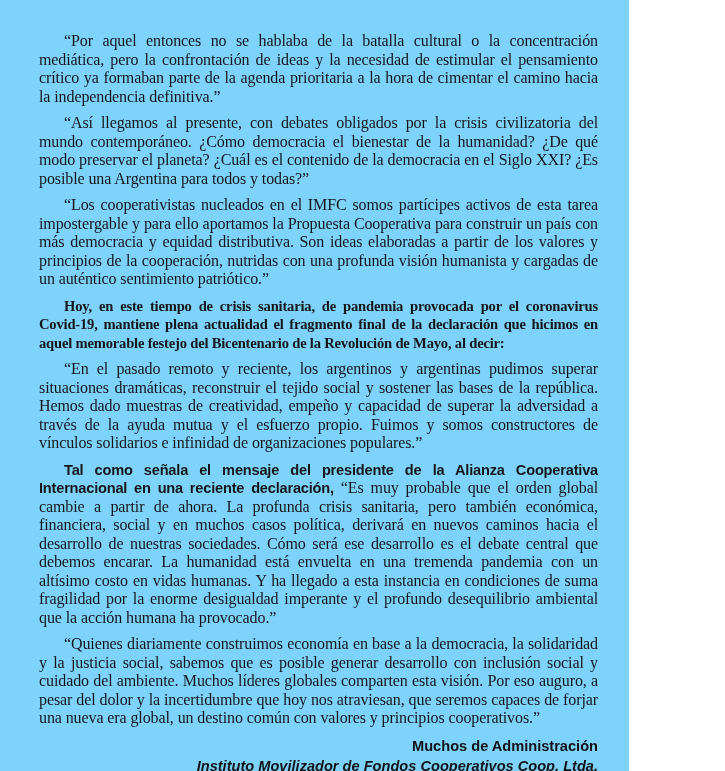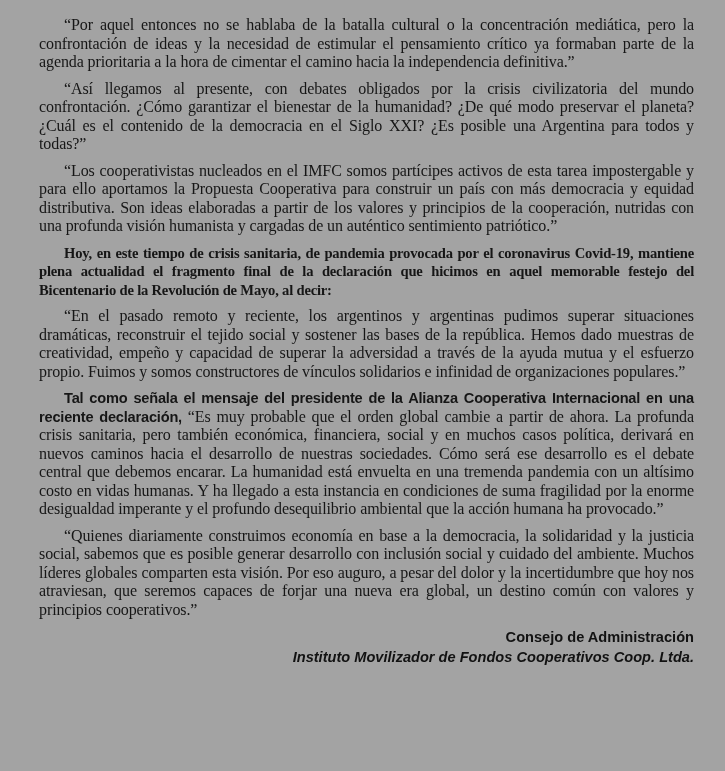--- a/index.html
+++ b/index.html
@@ -2,26 +2,26 @@
 <html><head>
 <meta charset="utf-8">
 <style>
   html, body {
     margin: 0;
     padding: 0;
     background: #ffffff;
   }
   .page {
     position: relative;
-    width: 725px;
+    width: 629px;
     height: 771px;
-    background: #a3a3a3;
+    background: #7dd3fc;
     overflow: hidden;
     box-sizing: border-box;
-    padding: 16px 31px 0 39px;
+    padding: 32px 31px 0 39px;
     color: #161616;
   }
   .para {
     margin: 0 0 8px 0;
     text-align: justify;
     text-indent: 25px;
     font-family: "Liberation Serif", "DejaVu Serif", serif;
     font-size: 16px;
     line-height: 18.5px;
     letter-spacing: -0.1px;
@@ -52,30 +52,30 @@
     font-style: italic;
   }
 </style>
 </head>
 <body>
 
 <div class="page">
 
   <p class="para">“Por aquel entonces no se hablaba de la batalla cultural o la concentración mediática, pero la confrontación de ideas y la necesidad de estimular el pensamiento crítico ya formaban parte de la agenda prioritaria a la hora de cimentar el camino hacia la independencia definitiva.”</p>
 
-  <p class="para">“Así llegamos al presente, con debates obligados por la crisis civilizatoria del mundo confrontación. ¿Cómo garantizar el bienestar de la humanidad? ¿De qué modo preservar el planeta? ¿Cuál es el contenido de la democracia en el Siglo XXI? ¿Es posible una Argentina para todos y todas?”</p>
+  <p class="para">“Así llegamos al presente, con debates obligados por la crisis civilizatoria del mundo contemporáneo. ¿Cómo democracia el bienestar de la humanidad? ¿De qué modo preservar el planeta? ¿Cuál es el contenido de la democracia en el Siglo XXI? ¿Es posible una Argentina para todos y todas?”</p>
 
   <p class="para">“Los cooperativistas nucleados en el IMFC somos partícipes activos de esta tarea impostergable y para ello aportamos la Propuesta Cooperativa para construir un país con más democracia y equidad distributiva. Son ideas elaboradas a partir de los valores y principios de la cooperación, nutridas con una profunda visión humanista y cargadas de un auténtico sentimiento patriótico.”</p>
 
   <p class="para sans">Hoy, en este tiempo de crisis sanitaria, de pandemia provocada por el coronavirus Covid-19, mantiene plena actualidad el fragmento final de la declaración que hicimos en aquel memorable festejo del Bicentenario de la Revolución de Mayo, al decir:</p>
 
   <p class="para">“En el pasado remoto y reciente, los argentinos y argentinas pudimos superar situaciones dramáticas, reconstruir el tejido social y sostener las bases de la república. Hemos dado muestras de creatividad, empeño y capacidad de superar la adversidad a través de la ayuda mutua y el esfuerzo propio. Fuimos y somos constructores de vínculos solidarios e infinidad de organizaciones populares.”</p>
 
   <p class="para"><span class="sans-inline">Tal como señala el mensaje del presidente de la Alianza Cooperativa Internacional en una reciente declaración, </span><span>“Es muy probable que el orden global cambie a partir de ahora. La profunda crisis sanitaria, pero también económica, financiera, social y en muchos casos política, derivará en nuevos caminos hacia el desarrollo de nuestras sociedades. Cómo será ese desarrollo es el debate central que debemos encarar. La humanidad está envuelta en una tremenda pandemia con un altísimo costo en vidas humanas. Y ha llegado a esta instancia en condiciones de suma fragilidad por la enorme desigualdad imperante y el profundo desequilibrio ambiental que la acción humana ha provocado.”</span></p>
 
   <p class="para">“Quienes diariamente construimos economía en base a la democracia, la solidaridad y la justicia social, sabemos que es posible generar desarrollo con inclusión social y cuidado del ambiente. Muchos líderes globales comparten esta visión. Por eso auguro, a pesar del dolor y la incertidumbre que hoy nos atraviesan, que seremos capaces de forjar una nueva era global, un destino común con valores y principios cooperativos.”</p>
 
   <div class="signature">
-    <div>Consejo de Administración</div>
+    <div>Muchos de Administración</div>
     <div class="org">Instituto Movilizador de Fondos Cooperativos Coop. Ltda.</div>
   </div>
 
 </div>
 
 </body></html>

